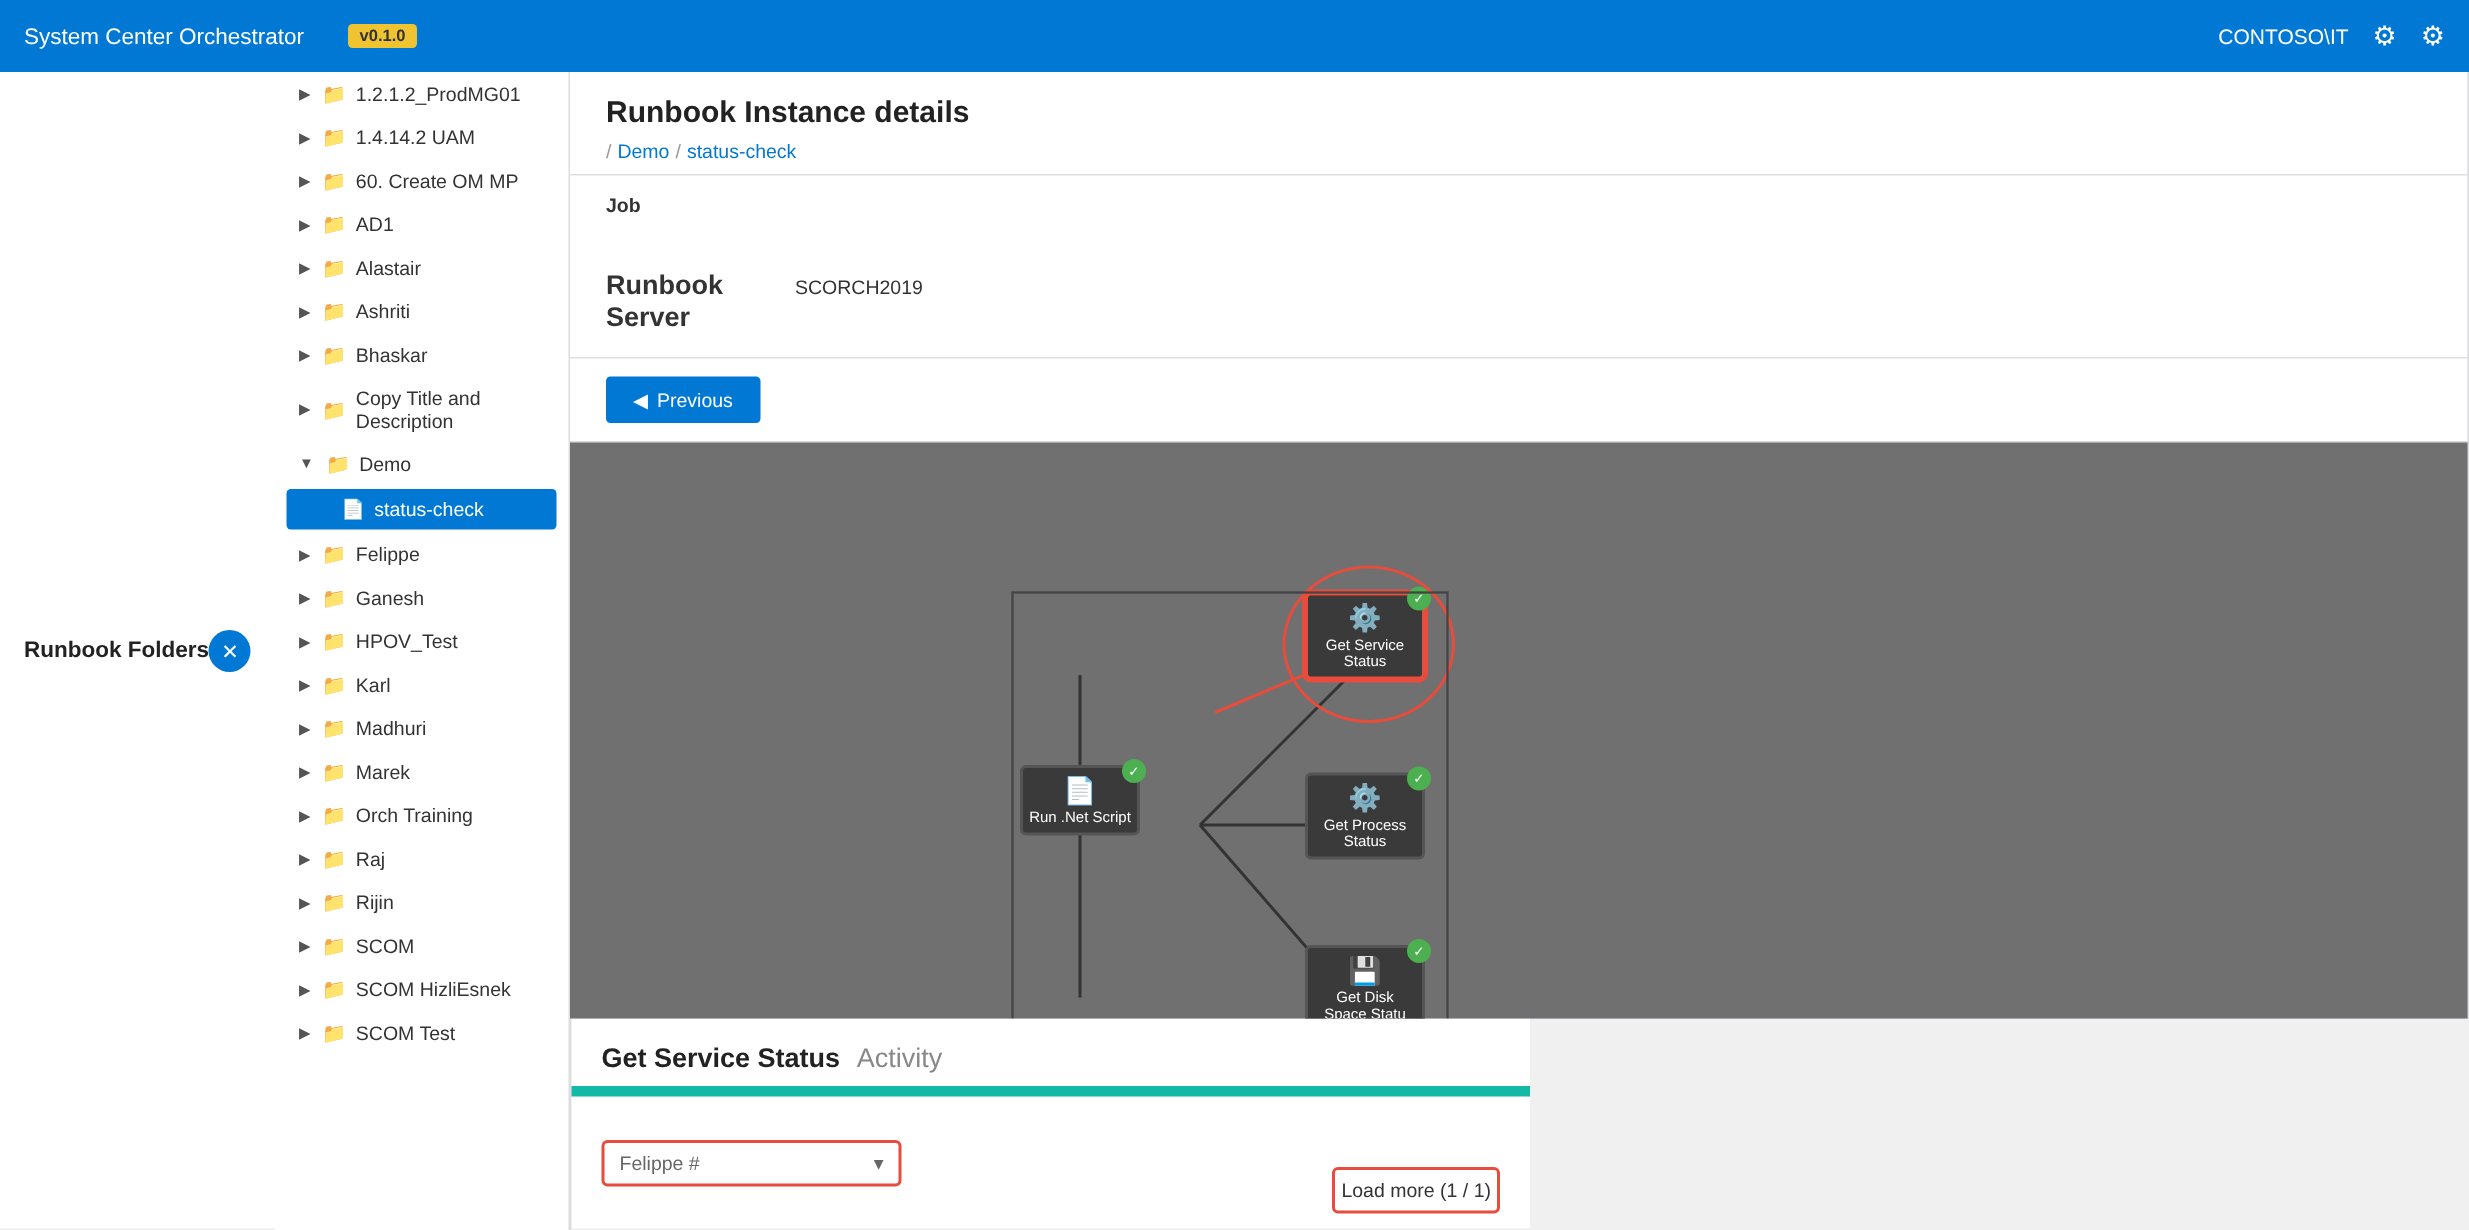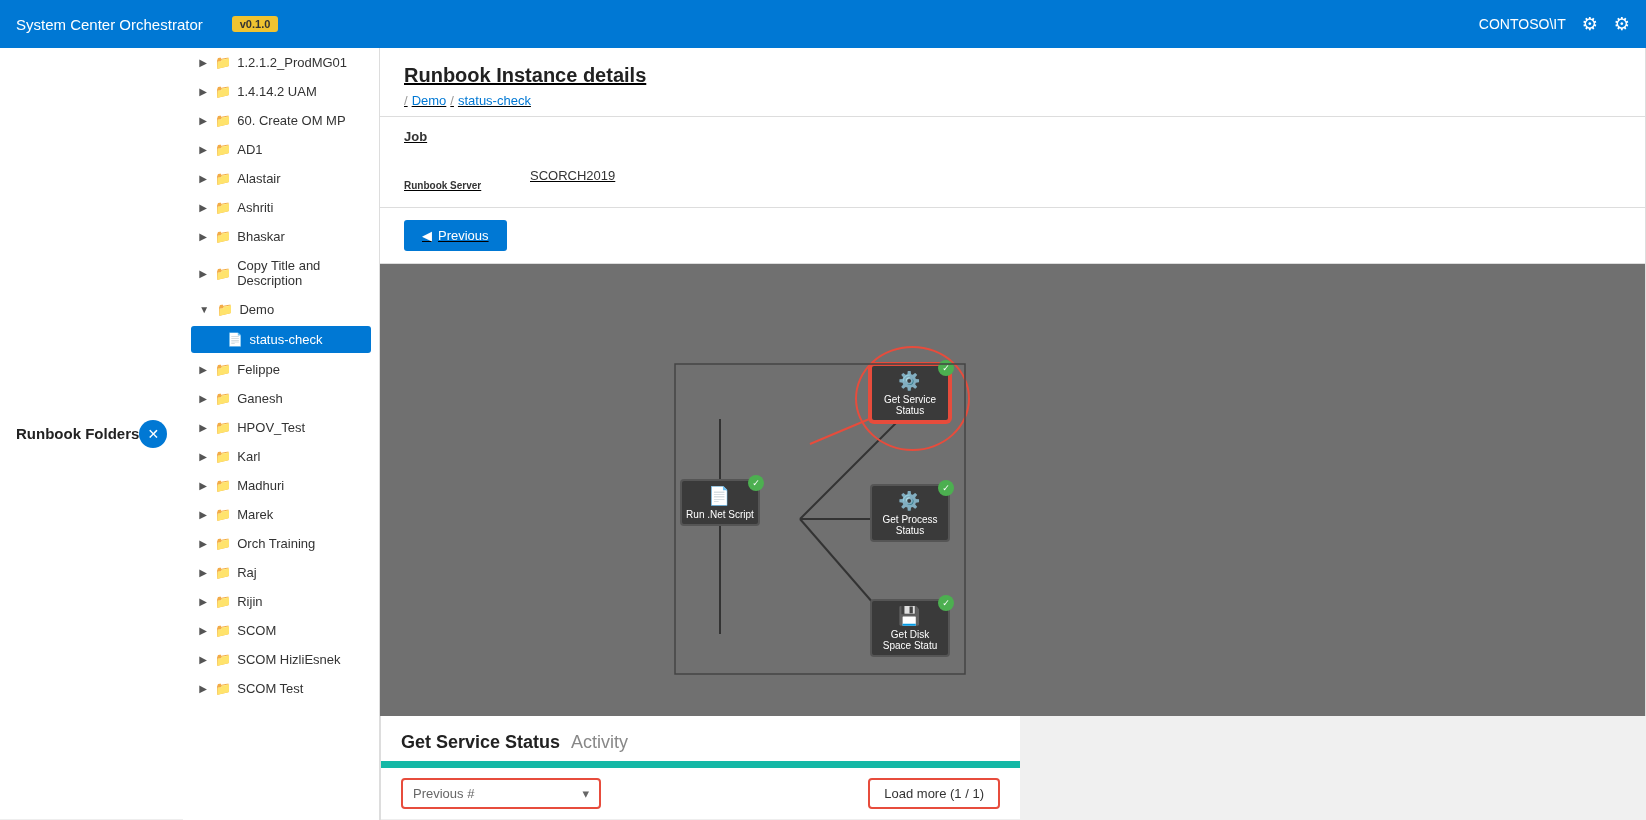--- a/index.html
+++ b/index.html
@@ -104,41 +104,40 @@
       overflow: hidden;
     }
 
     
     .runbook-detail {
       flex: 1;
       background: #c4b5fd;
       display: flex;
       flex-direction: column;
       border-right: 1px solid #ddd;
-      text-decoration: underline;
     }
 
     .detail-header {
       background: white;
       padding: 16px 24px 8px 24px;
       border-bottom: 1px solid #ddd;
     }
     .detail-title { font-size: 20px; font-weight: 600; color: #222; margin-bottom: 6px; }
     .breadcrumb { display: flex; align-items: center; gap: 4px; font-size: 13px; color: #555; }
     .breadcrumb-sep { color: #999; }
     .breadcrumb-link { color: #0078d4; cursor: pointer; text-decoration: none; }
 
     .job-section {
       background: white;
       padding: 12px 24px;
       border-bottom: 1px solid #ddd;
     }
     .job-label { font-size: 13px; font-weight: 600; color: #333; margin-bottom: 16px; }
     .job-row { display: flex; align-items: center; gap: 16px; margin-bottom: 4px; }
-    .job-field-label { font-size: 10px; font-weight: 600; color: #333; width: 110px; margin-top: 20px; }
+    .job-field-label { font-size: 18px; font-weight: 600; color: #333; width: 110px; margin-top: 20px; }
     .job-field-value { font-size: 13px; color: #333; }
 
     .nav-buttons {
       padding: 12px 24px;
       background: white;
       border-bottom: 1px solid #ddd;
     }
     .prev-btn {
       background: #0078d4;
       color: white;
@@ -239,25 +238,26 @@
       width: 200px;
       cursor: pointer;
       display: flex;
       align-items: center;
       justify-content: space-between;
       color: #666;
     }
     .load-more-btn {
       border: 2px solid #e74c3c;
       border-radius: 4px;
-      padding: 6px 14px;
+      padding: 6px 4px;
       font-size: 13px;
       background: white;
       cursor: pointer;
       color: #333;
+      margin-top: 37px;
     }
 
     .data-table {
       width: 100%;
       border-collapse: collapse;
       flex: 1;
     }
     .data-table th {
       text-align: left;
       padding: 8px 20px;
@@ -499,21 +499,21 @@
     <div class="right-panel">
       <div class="right-panel-header">
         <span class="right-panel-title">
           <strong>Get Service Status</strong>
           <span class="right-panel-subtitle">Activity</span>
         </span>
       </div>
 
       <div class="right-panel-controls">
         <div class="sequence-dropdown">
-          <span>Previous #</span>
+          <span>Felippe #</span>
           <span>▾</span>
         </div>
         <button class="load-more-btn">Load more (1 / 1)</button>
       </div>
 
     </div>
 
   </div>
 
 </div>

